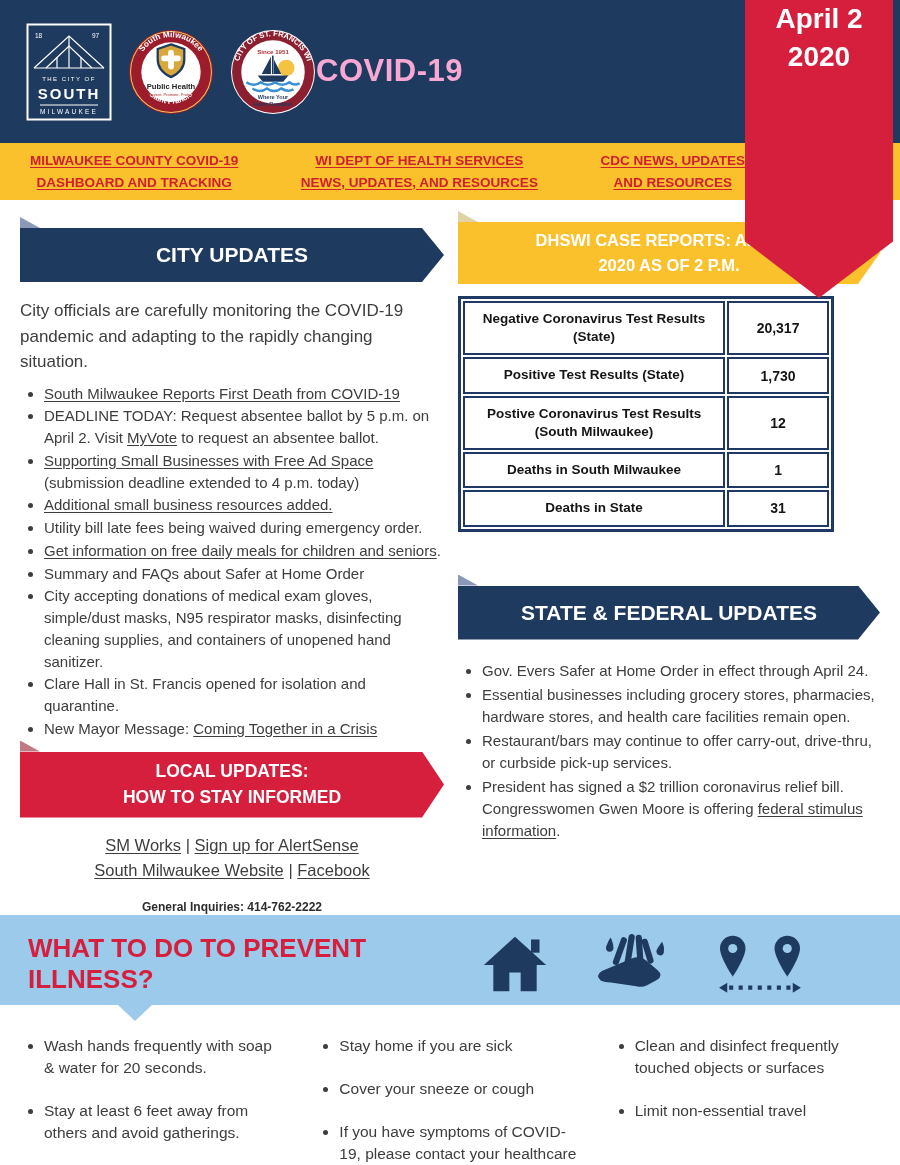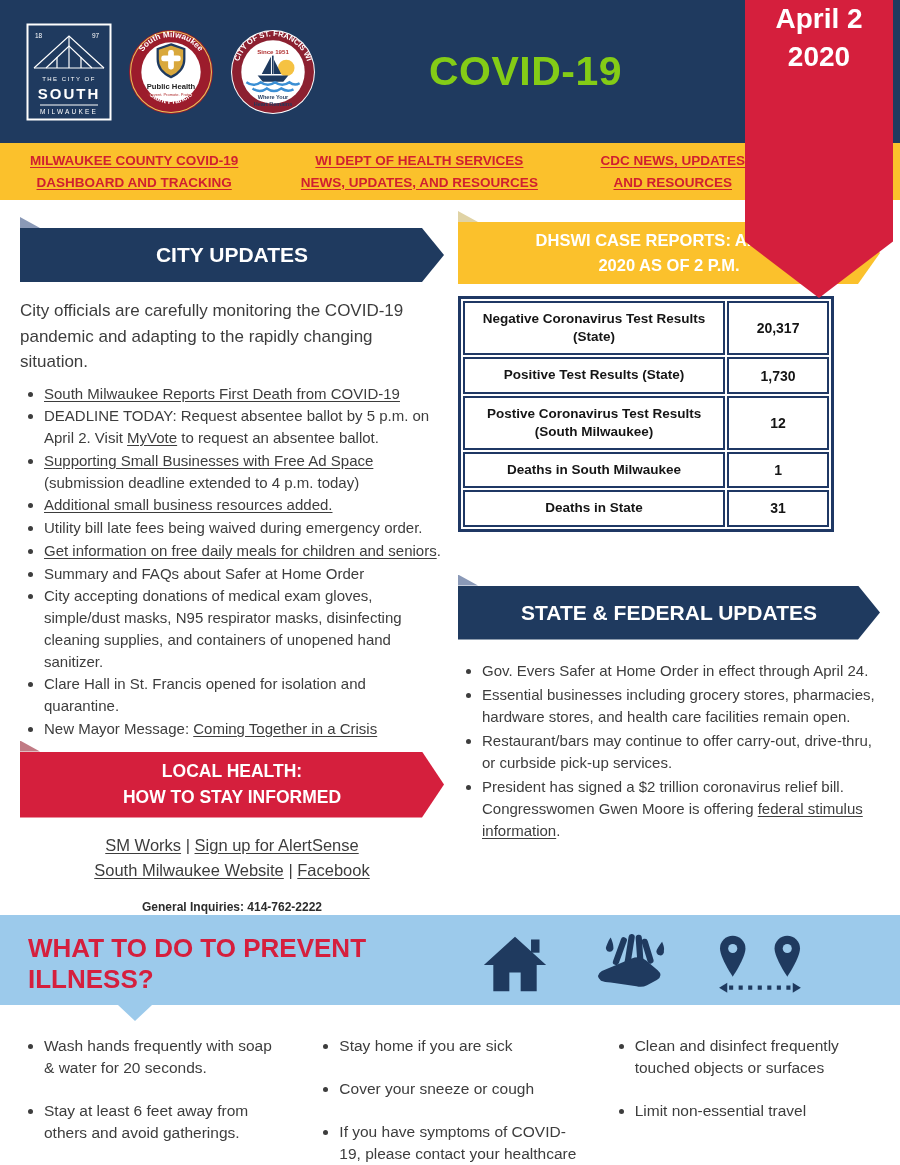--- a/index.html
+++ b/index.html
@@ -3,21 +3,21 @@
 <meta charset="utf-8">
 <style>
   html,body{margin:0;padding:0;background:#ffffff;}
   .page{width:900px;height:1165px;position:relative;overflow:hidden;background:#fff;
         font-family:"Liberation Sans",sans-serif;}
 
   
   .top-band{height:143px;background:#1f3a5f;display:flex;align-items:center;
             padding-left:26px;box-sizing:border-box;}
   .logos{display:flex;gap:16px;align-items:center;}
-  .main-title{flex:1;text-align:center;color:#84cc16;font-weight:bold;font-size:41px;
+  .main-title{flex:1;color:#f9a8d4;font-weight:bold;font-size:31px;
               line-height:1.25;margin-right:165px;letter-spacing:.5px;}
 
   .ribbon{position:absolute;top:0;right:7px;width:148px;height:298px;background:#d51f3d;
           clip-path:polygon(0 0,100% 0,100% 81%,50% 100%,0 81%);z-index:6;color:#fff;
           font-weight:bold;font-size:28px;text-align:center;display:flex;flex-direction:column;
           justify-content:flex-start;padding-bottom:112px;box-sizing:border-box;line-height:1.35;}
 
   .links-bar{height:57px;background:#fbc12c;display:flex;align-items:center;
              justify-content:space-between;padding:0 155px 0 30px;box-sizing:border-box;}
   .quick-link{display:block;text-align:center;font-weight:bold;font-size:13.5px;color:#d0202f;
@@ -183,21 +183,21 @@
           <li><a class="u">Get information on free daily meals for children and seniors</a><span>.</span></li>
           <li><span>Summary and FAQs about Safer at Home Order</span></li>
           <li><span>City accepting donations of medical exam gloves, simple/dust masks, N95 respirator masks, disinfecting cleaning supplies, and containers of unopened hand sanitizer.</span></li>
           <li><span>Clare Hall in St. Francis opened for isolation and quarantine.</span></li>
           <li><span>New Mayor Message: </span><a class="u">Coming Together in a Crisis</a></li>
         </ul>
 
       <div class="banner-wrap wrap-local">
         <span class="fold fold-red"></span>
         <div class="banner b-red">
-          <span>LOCAL HEALTH:</span>
+          <span>LOCAL UPDATES:</span>
           <span>HOW TO STAY INFORMED</span>
         </div>
       </div>
       <div class="local-links">
         <div><a class="u">SM Works</a><span>  |  </span><a class="u">Sign up for AlertSense</a></div>
         <div><a class="u">South Milwaukee Website</a><span>  |  </span><a class="u">Facebook</a></div>
       </div>
       <div class="inquiries">General Inquiries: 414-762-2222</div>
     </div>
 

